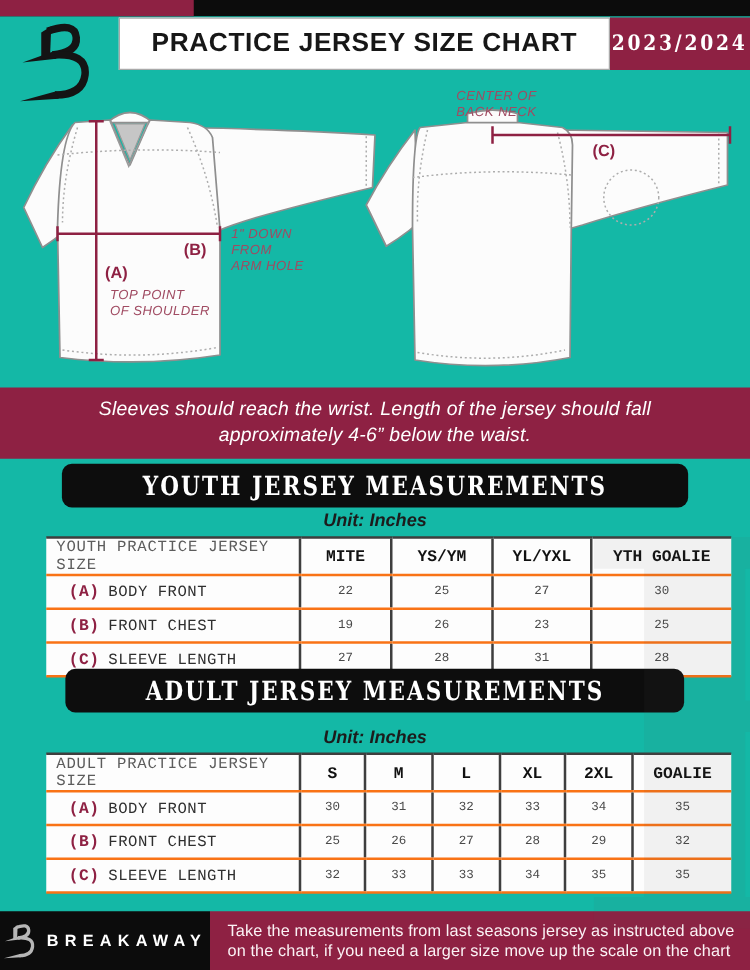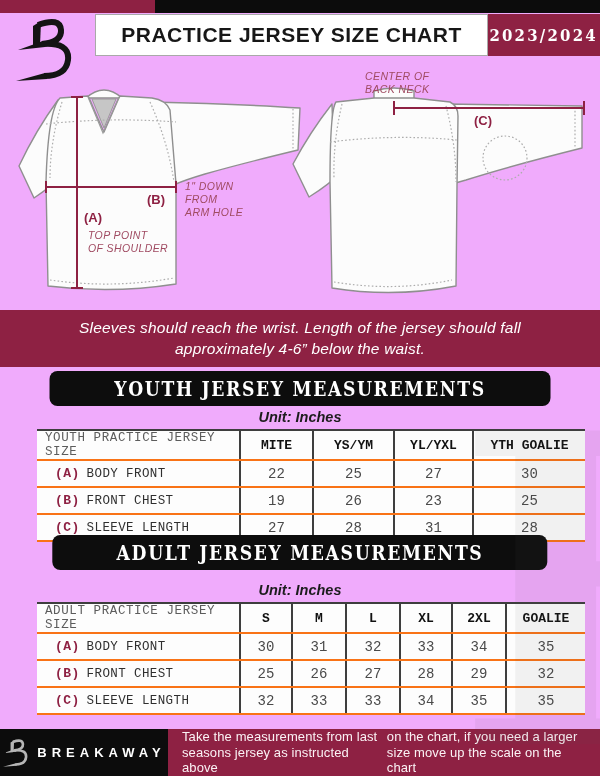--- a/index.html
+++ b/index.html
@@ -1,16 +1,16 @@
 <!DOCTYPE html>
 <html><head>
 <meta charset="utf-8">
 <style>
   html,body{margin:0;padding:0;}
-  .page{position:relative;width:600px;height:776px;background:#f0abfc;overflow:hidden;
+  .page{position:relative;width:600px;height:776px;background:#14b8a6;overflow:hidden;
         font-family:"Liberation Sans",sans-serif;}
   .abs{position:absolute;}
 
   
   .top-strip{top:0;left:0;width:600px;height:13px;background:#0c0c0c;}
   .top-strip .maroon-part{position:absolute;top:0;left:0;width:155px;height:13px;background:#8e2143;}
 
   
   .title-box{left:95px;top:14px;width:393px;height:42px;background:#fff;border:1px solid #a9a9a9;
              box-sizing:border-box;display:flex;align-items:center;justify-content:center;}
@@ -41,33 +41,33 @@
   .unit{left:0;width:600px;text-align:center;font-size:14.5px;font-style:italic;font-weight:600;color:#1c1c1c;}
 
   
   table.size-table{border-collapse:collapse;table-layout:fixed;}
   .size-table td,.size-table th{border-top:2px solid #3e3e3e;border-bottom:2px solid #f97316;
       height:25px;padding:0;background:#fdfdfd;font-family:Liberation Mono, monospace;}
   .size-table .vline{border-left:2px solid #3e3e3e;margin-left:36px;}
   .size-table th.col-size{font-size:13px;font-weight:bold;color:#111;text-align:center;}
   .size-table th.col-label{font-size:12.5px;font-weight:normal;color:#5c5c5c;letter-spacing:.6px;
       text-align:left;padding-left:8px;}
-  .size-table td.val{font-size:14px;color:#4a4a4a;text-align:center;}
+  .size-table td.val{font-size:10px;color:#4a4a4a;text-align:center;}
   .size-table td.rowlab{text-align:left;padding-left:18px;font-size:12.5px;color:#2f2f2f;letter-spacing:.4px;}
   .size-table td.rowlab b{color:#8e2143;font-size:13px;margin-right:7px;}
 
   
   .watermark{top:378px;left:455px;font-family:"DejaVu Serif",serif;font-weight:bold;
              font-size:430px;line-height:1;color:rgba(80,80,80,.07);z-index:30;pointer-events:none;}
 
   
   .footer{top:729px;left:0;width:600px;height:47px;display:flex;z-index:10;}
   .footer .brand-box{width:168px;background:#0c0c0c;display:flex;align-items:center;justify-content:center;gap:9px;}
   .footer .brand-box span{color:#fff;font-size:13px;font-weight:bold;letter-spacing:5px;}
-  .footer .note-box{flex:1;background:#8e2143;color:#fbf2f5;display:flex;flex-direction:row;
+  .footer .note-box{flex:1;background:#8e2143;color:#fbf2f5;display:flex;flex-direction:column;
                     justify-content:center;padding:0 10px 0 14px;}
   .footer .note-box div{font-size:13px;line-height:15.6px;letter-spacing:.1px;}
 </style>
 </head>
 <body>
 
 <div class="page">
 
   <div class="abs top-strip">
     <div class="maroon-part"></div>

